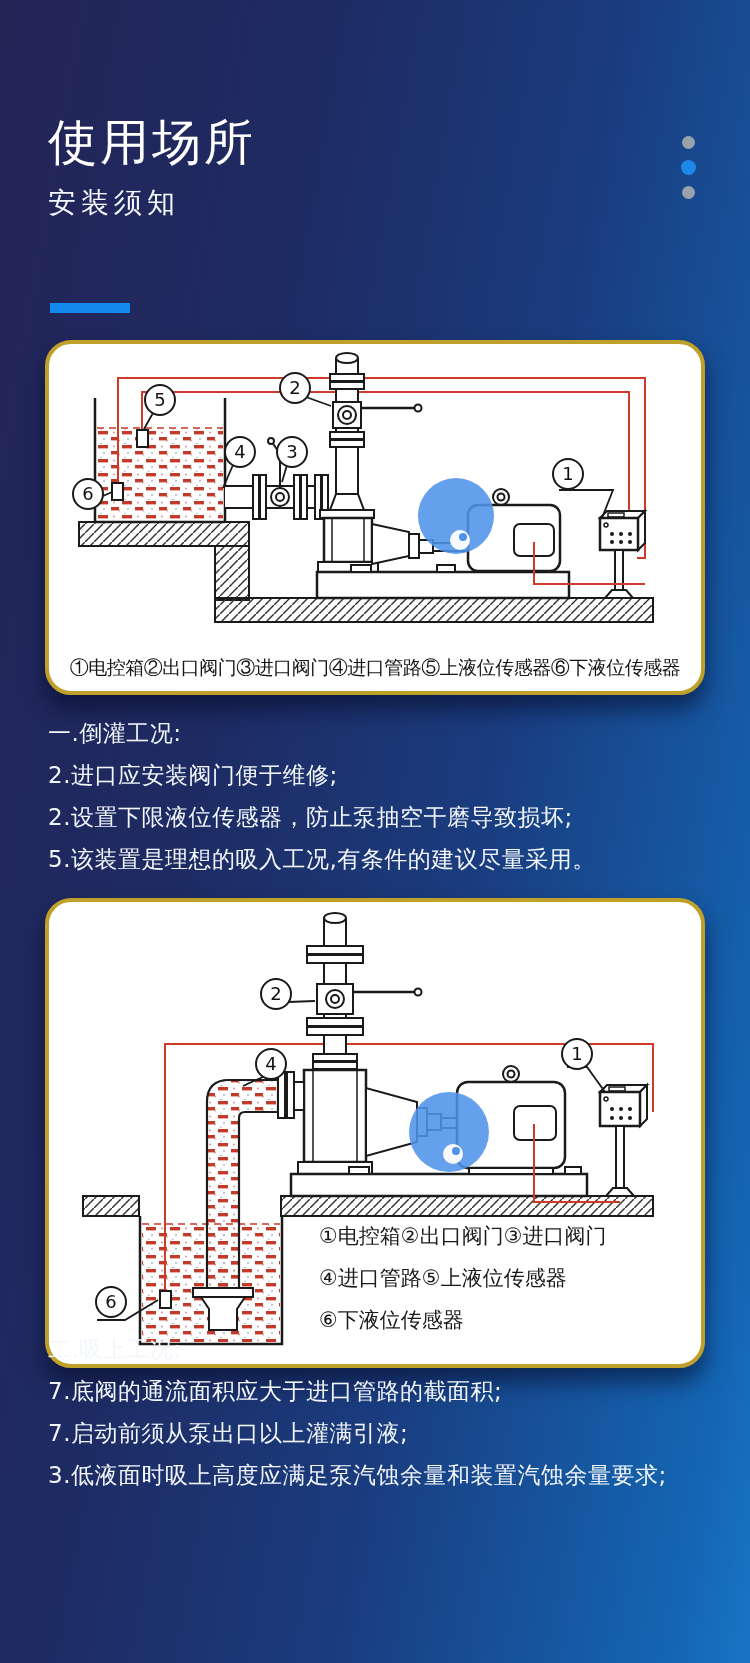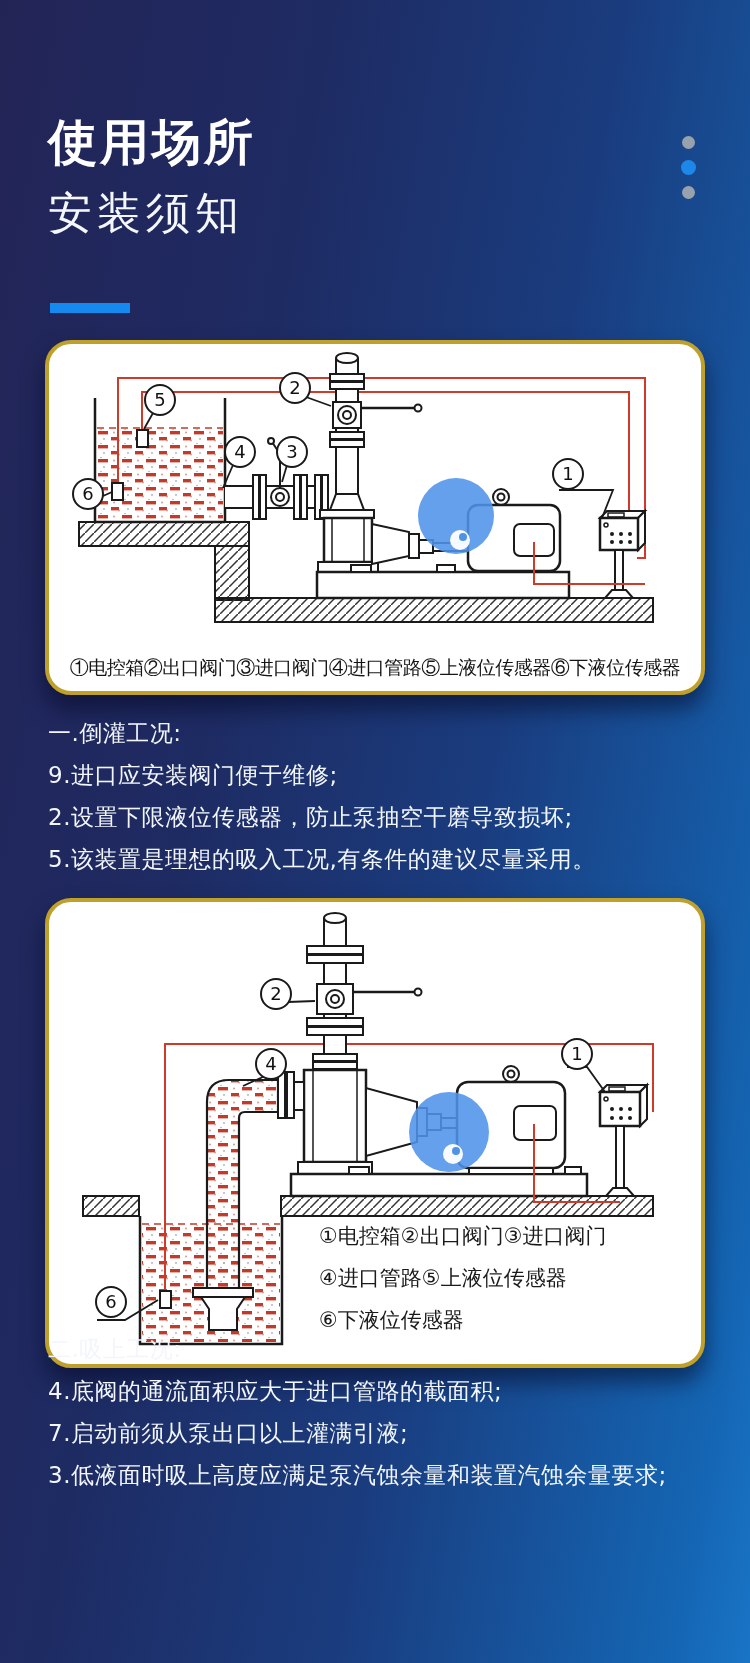--- a/index.html
+++ b/index.html
@@ -2,22 +2,22 @@
 <html><head>
 <meta charset="utf-8">
 <style>
   html,body{margin:0;padding:0;background:#10142e;}
   .page{
     position:relative;width:750px;height:1663px;overflow:hidden;
     background:linear-gradient(100deg,#232456 0%,#1e2b63 32%,#1a3c7e 60%,#1465b3 92%,#1a74c6 100%);
     font-family:"DejaVu Sans","Liberation Sans",sans-serif;
   }
   .abs{position:absolute;}
-  .title1{left:48px;top:110px;font-size:49px;font-weight:700;color:#ffffff;letter-spacing:3px;}
-  .title2{left:48px;top:184px;font-size:44px;font-weight:400;color:#f4f7fb;letter-spacing:5px;}
+  .title1{left:48px;top:110px;font-size:49px;font-weight:400;color:#ffffff;letter-spacing:3px;}
+  .title2{left:48px;top:184px;font-size:28px;font-weight:400;color:#f4f7fb;letter-spacing:5px;}
   .dot{border-radius:50%;}
   .dash{left:50px;top:303px;width:80px;height:10px;background:#1689ee;}
   .panel{
     background:#ffffff;border:4px solid #bfa02a;border-radius:26px;
     box-shadow:0 14px 22px rgba(4,8,35,.55);
   }
   .panel1{left:45px;top:340px;width:652px;height:347px;}
   .panel2{left:45px;top:898px;width:652px;height:462px;}
   .panel svg{position:absolute;left:0;top:0;}
   .caption1{
@@ -188,21 +188,21 @@
         <path d="M510,146 H564 L553,174" stroke="#1a1a1a" stroke-width="1.8" fill="none"></path>
         <circle cx="519" cy="130" r="15" fill="#ffffff" stroke="#1a1a1a" stroke-width="2"></circle>
         <text x="519" y="136" text-anchor="middle">1</text>
       </g>
     </svg>
     <div class="caption1">①电控箱②出口阀门③进口阀门④进口管路⑤上液位传感器⑥下液位传感器</div>
   </div>
 
   <div class="abs textblock tb1">
     <div>一.倒灌工况:</div>
-    <div>9.进口应安装阀门便于维修;</div>
+    <div>2.进口应安装阀门便于维修;</div>
     <div>2.设置下限液位传感器，防止泵抽空干磨导致损坏;</div>
     <div>5.该装置是理想的吸入工况,有条件的建议尽量采用。</div>
   </div>
 
   <div class="abs panel panel2">
     <svg width="652" height="462" viewBox="0 0 652 462">
       <defs>
         <pattern id="liq2" width="24" height="14" patternUnits="userSpaceOnUse">
           <rect x="1" y="3" width="10" height="3.4" fill="#c23b2a"></rect>
           <rect x="14" y="9" width="8" height="3.4" fill="#c23b2a"></rect>
@@ -334,18 +334,18 @@
       <g font-size="21" fill="#1a1a1a" font-family="DejaVu Sans, Liberation Sans, sans-serif">
         <text x="270" y="341">①电控箱②出口阀门③进口阀门</text>
         <text x="270" y="383">④进口管路⑤上液位传感器</text>
         <text x="270" y="425">⑥下液位传感器</text>
       </g>
     </svg>
   </div>
 
   <div class="abs textblock tb2">
     <div>二.吸上工况:</div>
-    <div>4.底阀的通流面积应大于进口管路的截面积;</div>
+    <div>7.底阀的通流面积应大于进口管路的截面积;</div>
     <div>7.启动前须从泵出口以上灌满引液;</div>
     <div>3.低液面时吸上高度应满足泵汽蚀余量和装置汽蚀余量要求;</div>
   </div>
 
 </div>
 
 </body></html>

